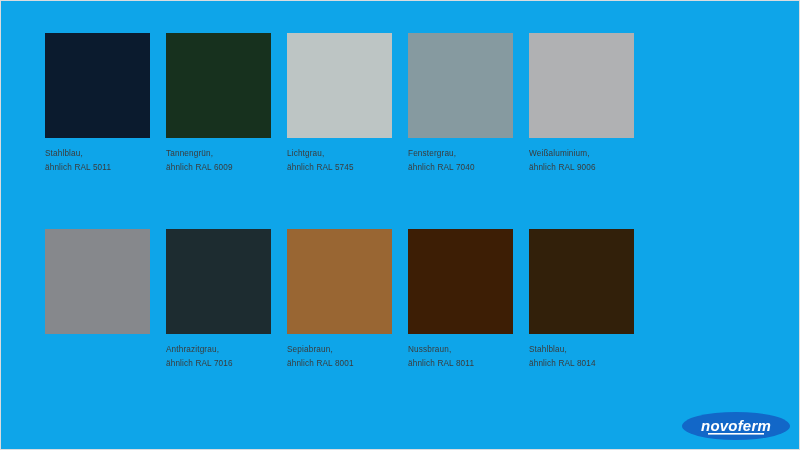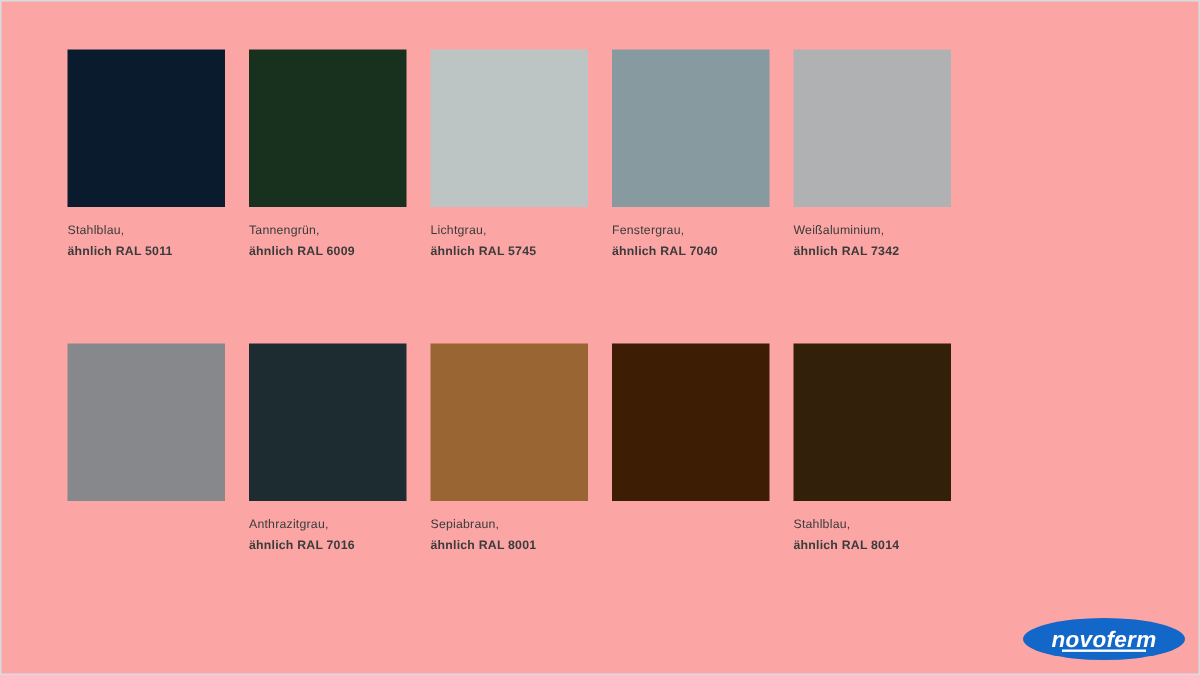--- a/index.html
+++ b/index.html
@@ -7,21 +7,21 @@
     padding: 0;
     background: #ffffff;
   }
   body {
     font-family: "Liberation Sans", sans-serif;
   }
   #page {
     position: relative;
     width: 800px;
     height: 450px;
-    background: #fca5a5;
+    background: #0ea5e9;
     border: 1px solid #d9dcdf;
     box-sizing: border-box;
     overflow: hidden;
   }
   #grid {
     position: absolute;
     left: 44px;
     top: 32px;
     width: 712px;
     display: grid;
@@ -44,21 +44,20 @@
   .swatch-label {
     margin-top: 9px;
     font-size: 8.2px;
     line-height: 13.5px;
     color: #3b3b3b;
     letter-spacing: 0.15px;
     white-space: nowrap;
   }
   .swatch-label .l2 {
     display: block;
-    font-weight: bold;
   }
   
   .fan {
     position: relative;
     width: 105px;
     height: 105px;
     overflow: hidden;
     background: #eef3ee;
   }
   .fan-hue {
@@ -185,21 +184,21 @@
       <div class="swatch-label">
         <span class="l1">Fenstergrau,</span>
         <span class="l2">ähnlich RAL 7040</span>
       </div>
     </div>
 
     <div class="swatch-cell">
       <span class="swatch" style="background:#b0b1b3"></span>
       <div class="swatch-label">
         <span class="l1">Weißaluminium,</span>
-        <span class="l2">ähnlich RAL 7342</span>
+        <span class="l2">ähnlich RAL 9006</span>
       </div>
     </div>
 
     <div class="row-spacer"></div>
 
     <div class="swatch-cell">
       <span class="swatch" style="background:#86888c"></span>
     </div>
 
     <div class="swatch-cell">
@@ -213,20 +212,24 @@
     <div class="swatch-cell">
       <span class="swatch" style="background:#996633"></span>
       <div class="swatch-label">
         <span class="l1">Sepiabraun,</span>
         <span class="l2">ähnlich RAL 8001</span>
       </div>
     </div>
 
     <div class="swatch-cell">
       <span class="swatch" style="background:#3d1e05"></span>
+      <div class="swatch-label">
+        <span class="l1">Nussbraun,</span>
+        <span class="l2">ähnlich RAL 8011</span>
+      </div>
     </div>
 
     <div class="swatch-cell">
       <span class="swatch" style="background:#32200a"></span>
       <div class="swatch-label">
         <span class="l1">Stahlblau,</span>
         <span class="l2">ähnlich RAL 8014</span>
       </div>
     </div>
 

